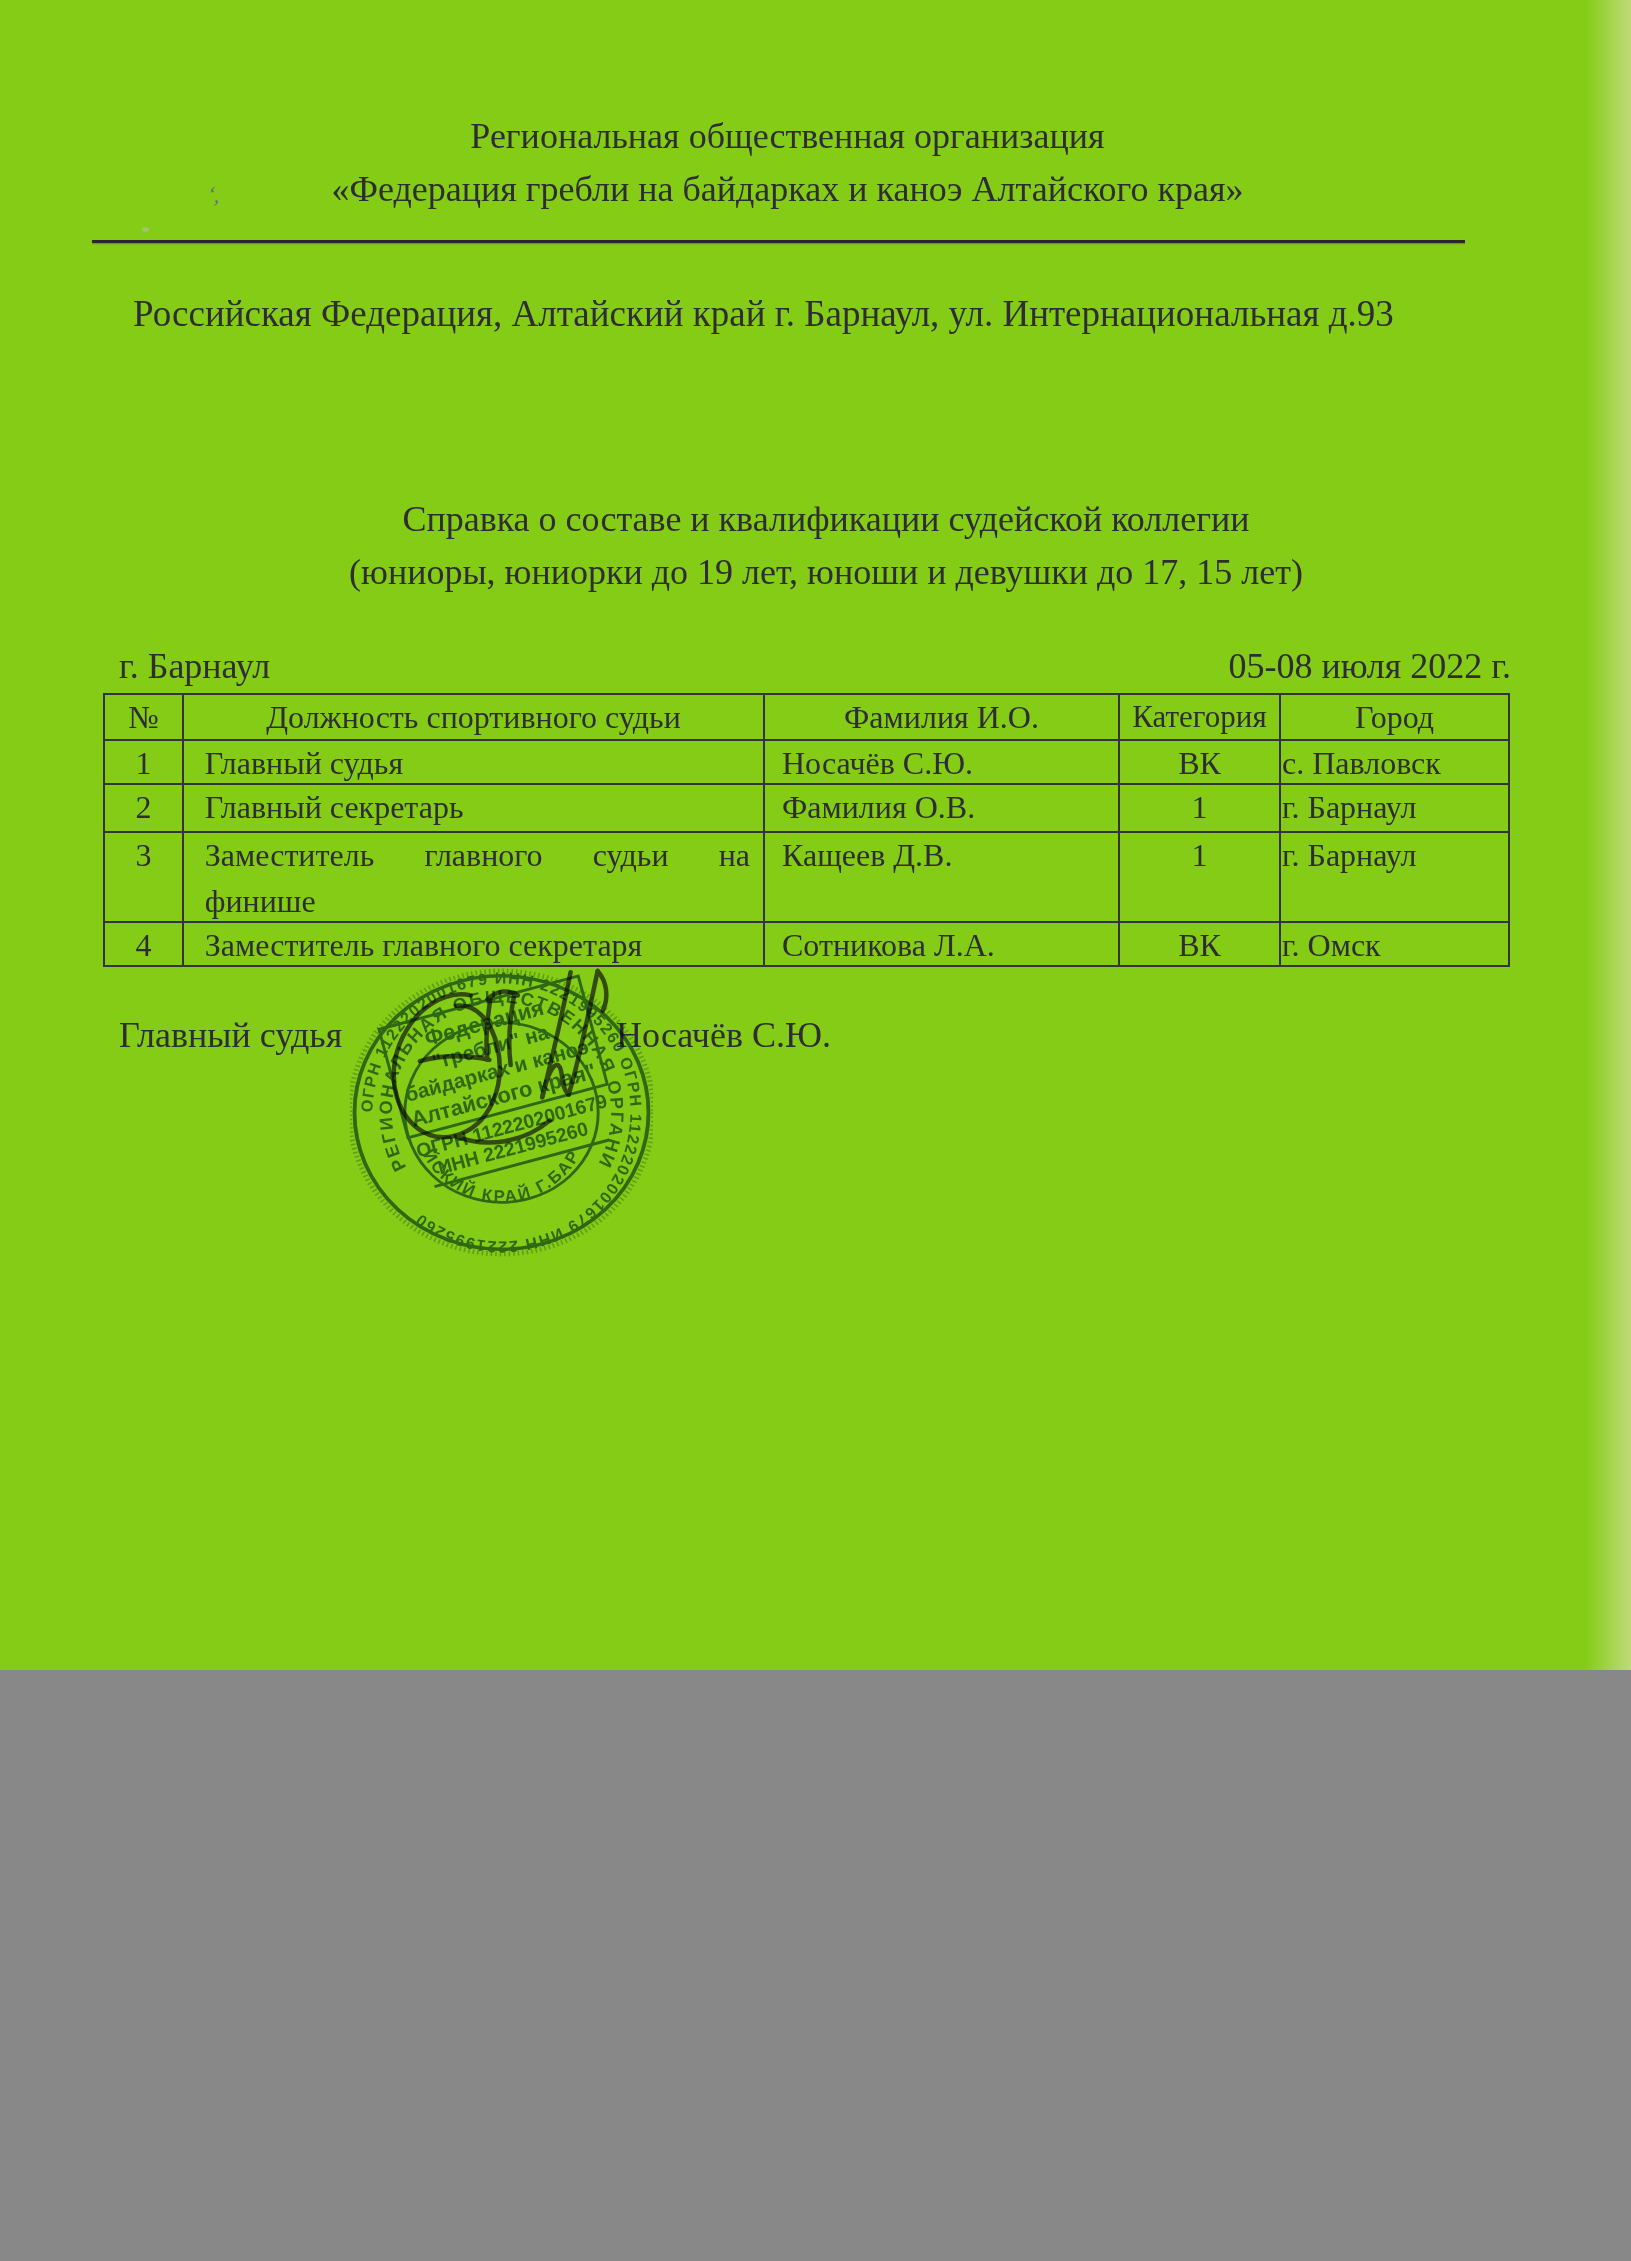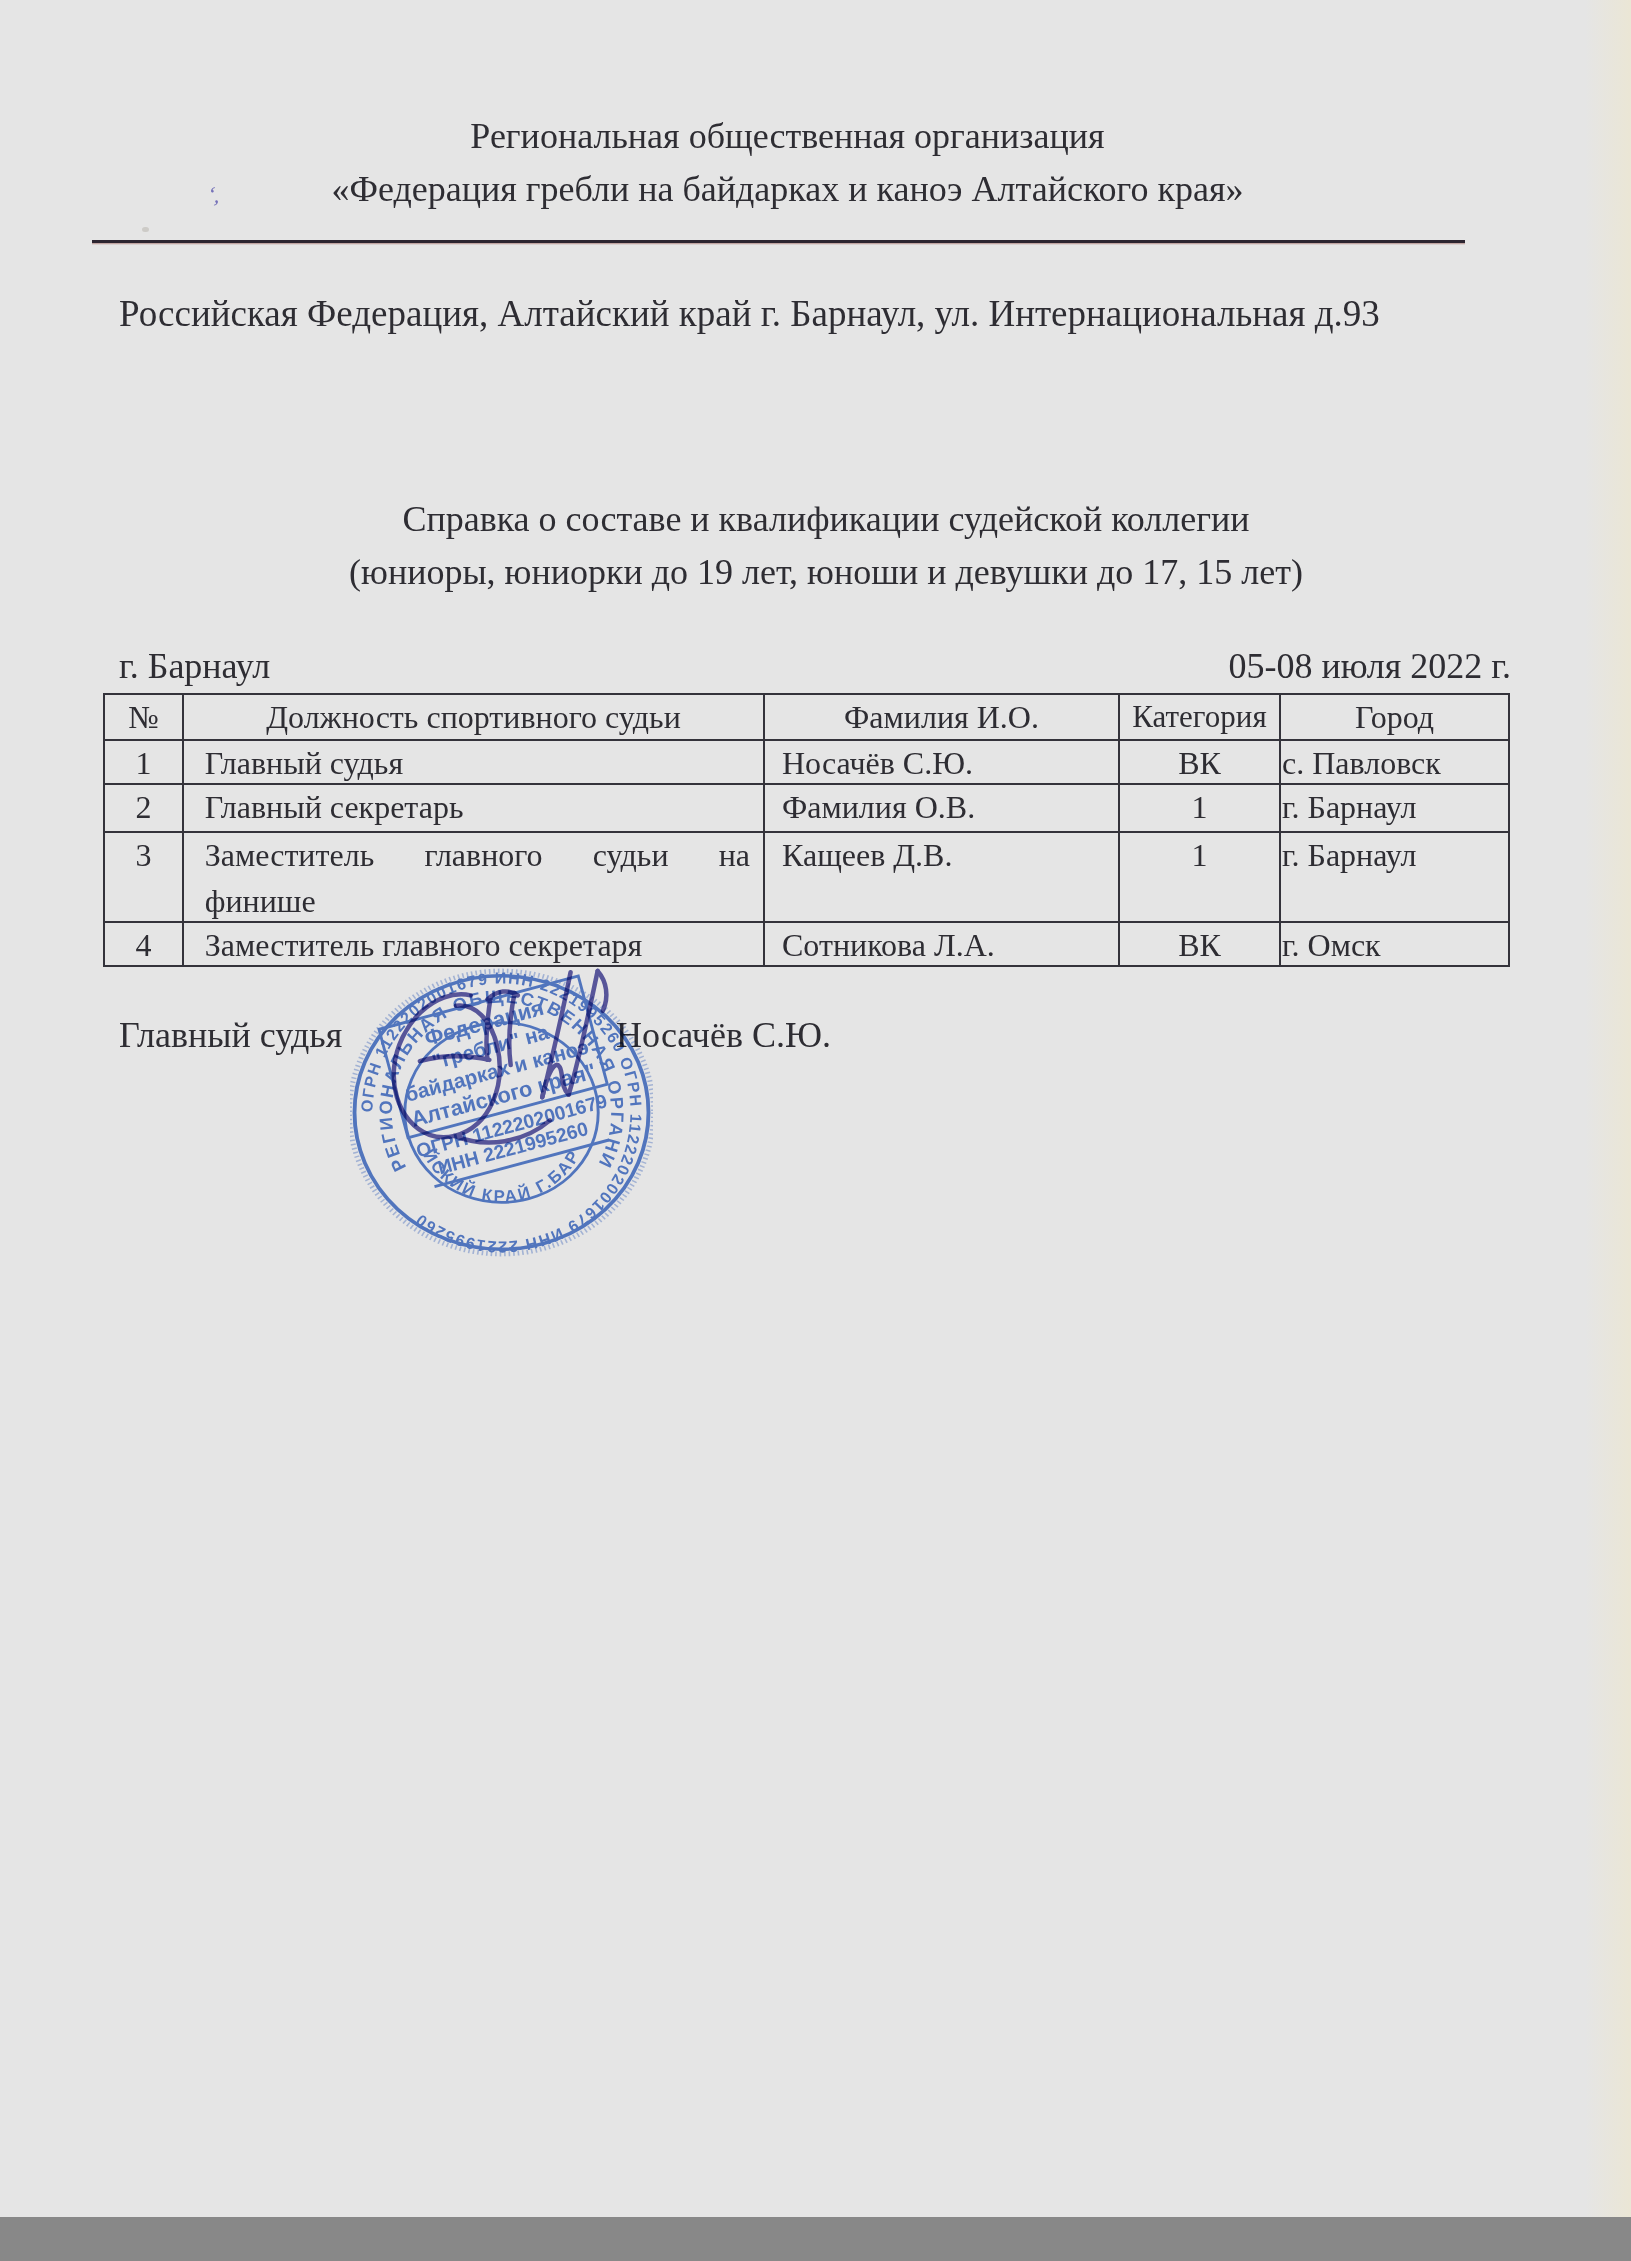--- a/index.html
+++ b/index.html
@@ -1,38 +1,38 @@
 <!DOCTYPE html>
 <html style="font-size:10.3px"><head>
 <meta charset="utf-8">
 <style>
   html,body{margin:0;padding:0;background:#888;}
   .page{
     position:relative;
-    width:1631px;height:2217px;
-    background:#e5e5e5;
+    width:1631px;height:1670px;
+    background:#84cc16;
     font-family:"Liberation Serif","DejaVu Serif",serif;
     color:#2e2d33;
     overflow:hidden;
   }
   .page::after{ 
     content:"";position:absolute;top:0;right:0;width:46px;height:100%;
     background:linear-gradient(to right, rgba(240,233,206,0), rgba(239,231,200,0.55));
     pointer-events:none;
   }
   .org-head{
     position:absolute;left:0;top:110px;width:1575px;
     text-align:center;font-size:36px;line-height:53px;
   }
   .rule{
     position:absolute;left:92px;top:240px;width:1373px;height:3.2px;
     background:#2c2530;box-shadow:0 1.3px 0 rgba(122,44,34,0.35);
   }
   .address{
-    position:absolute;left:119px;top:292px;font-size:37px;white-space:nowrap;
+    position:absolute;left:133px;top:292px;font-size:37px;white-space:nowrap;
   }
   .title-block{
     position:absolute;left:0;top:493px;width:1588px;
     text-align:center;font-size:36px;line-height:53px;padding-left:32px;
   }
   .place-date{position:absolute;left:119px;right:120px;top:645px;font-size:36px;}
   .place{position:absolute;left:0;top:0;}
   .date{position:absolute;right:0;top:0;}
   .doc-table{
     position:absolute;left:103px;top:693px;

